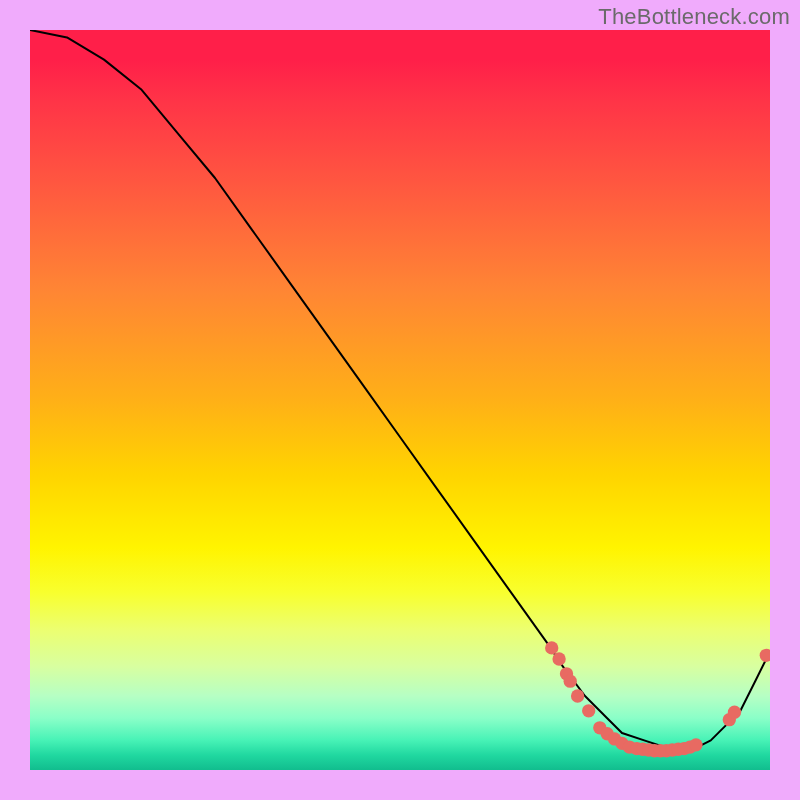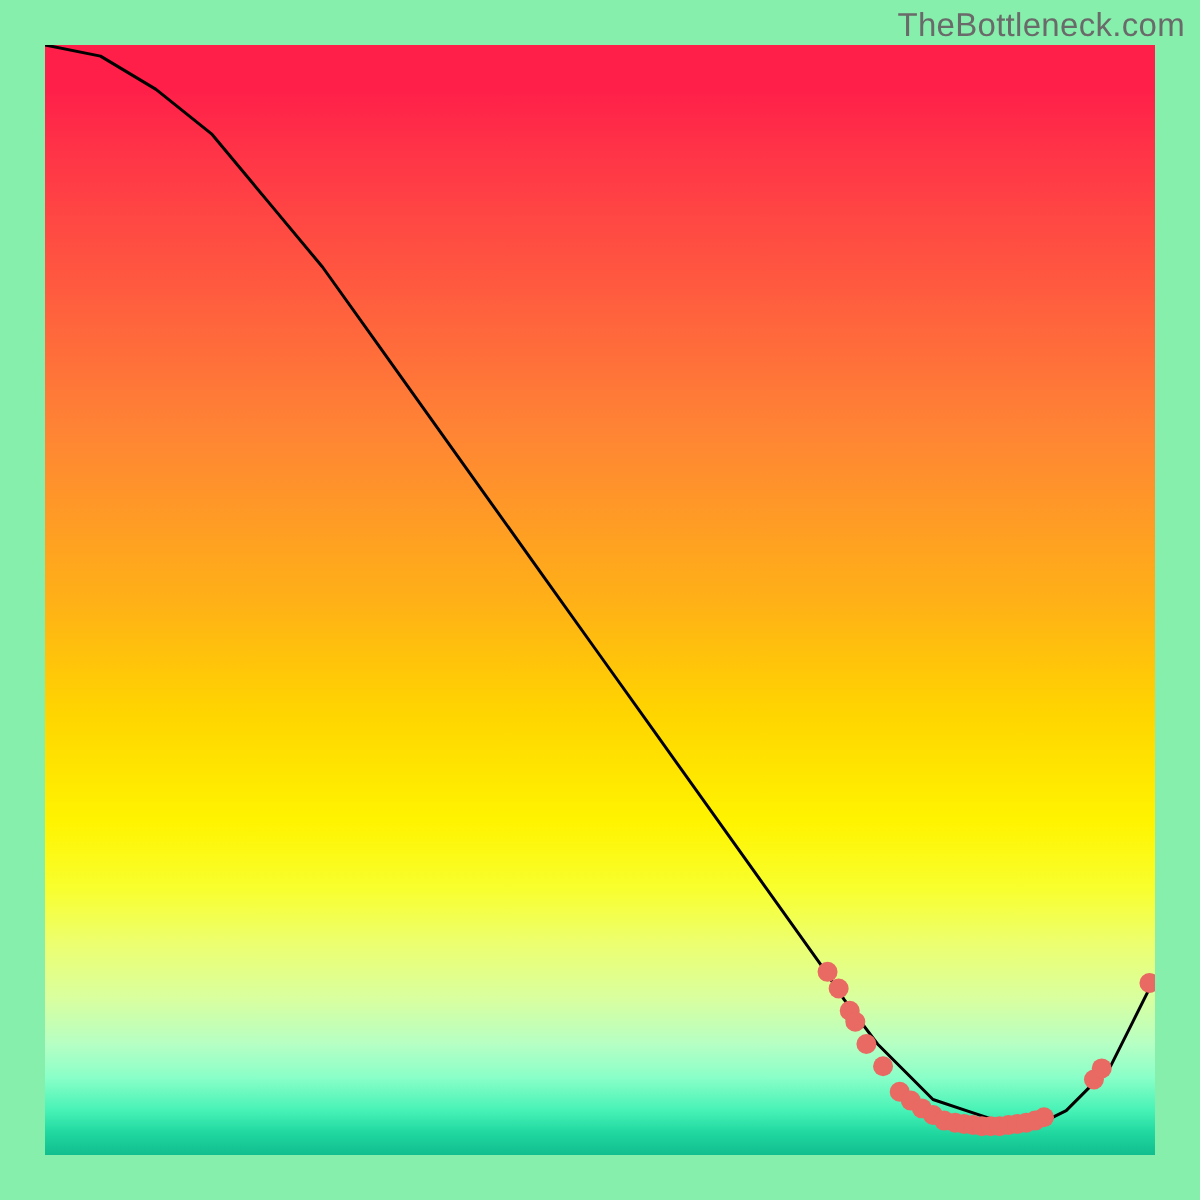--- a/index.html
+++ b/index.html
@@ -8,21 +8,21 @@
     width: 800px;
     height: 800px;
     background: #000;
     overflow: hidden;
     font-family: Arial, Helvetica, sans-serif;
   }
   .frame {
     position: relative;
     width: 800px;
     height: 800px;
-    background: #86efac;
+    background: #f0abfc;
   }
   .watermark {
     position: absolute;
     top: 4px;
     right: 10px;
     color: #6a6a6a;
     font-size: 22px;
     font-weight: 500;
     letter-spacing: 0.2px;
     user-select: none;

